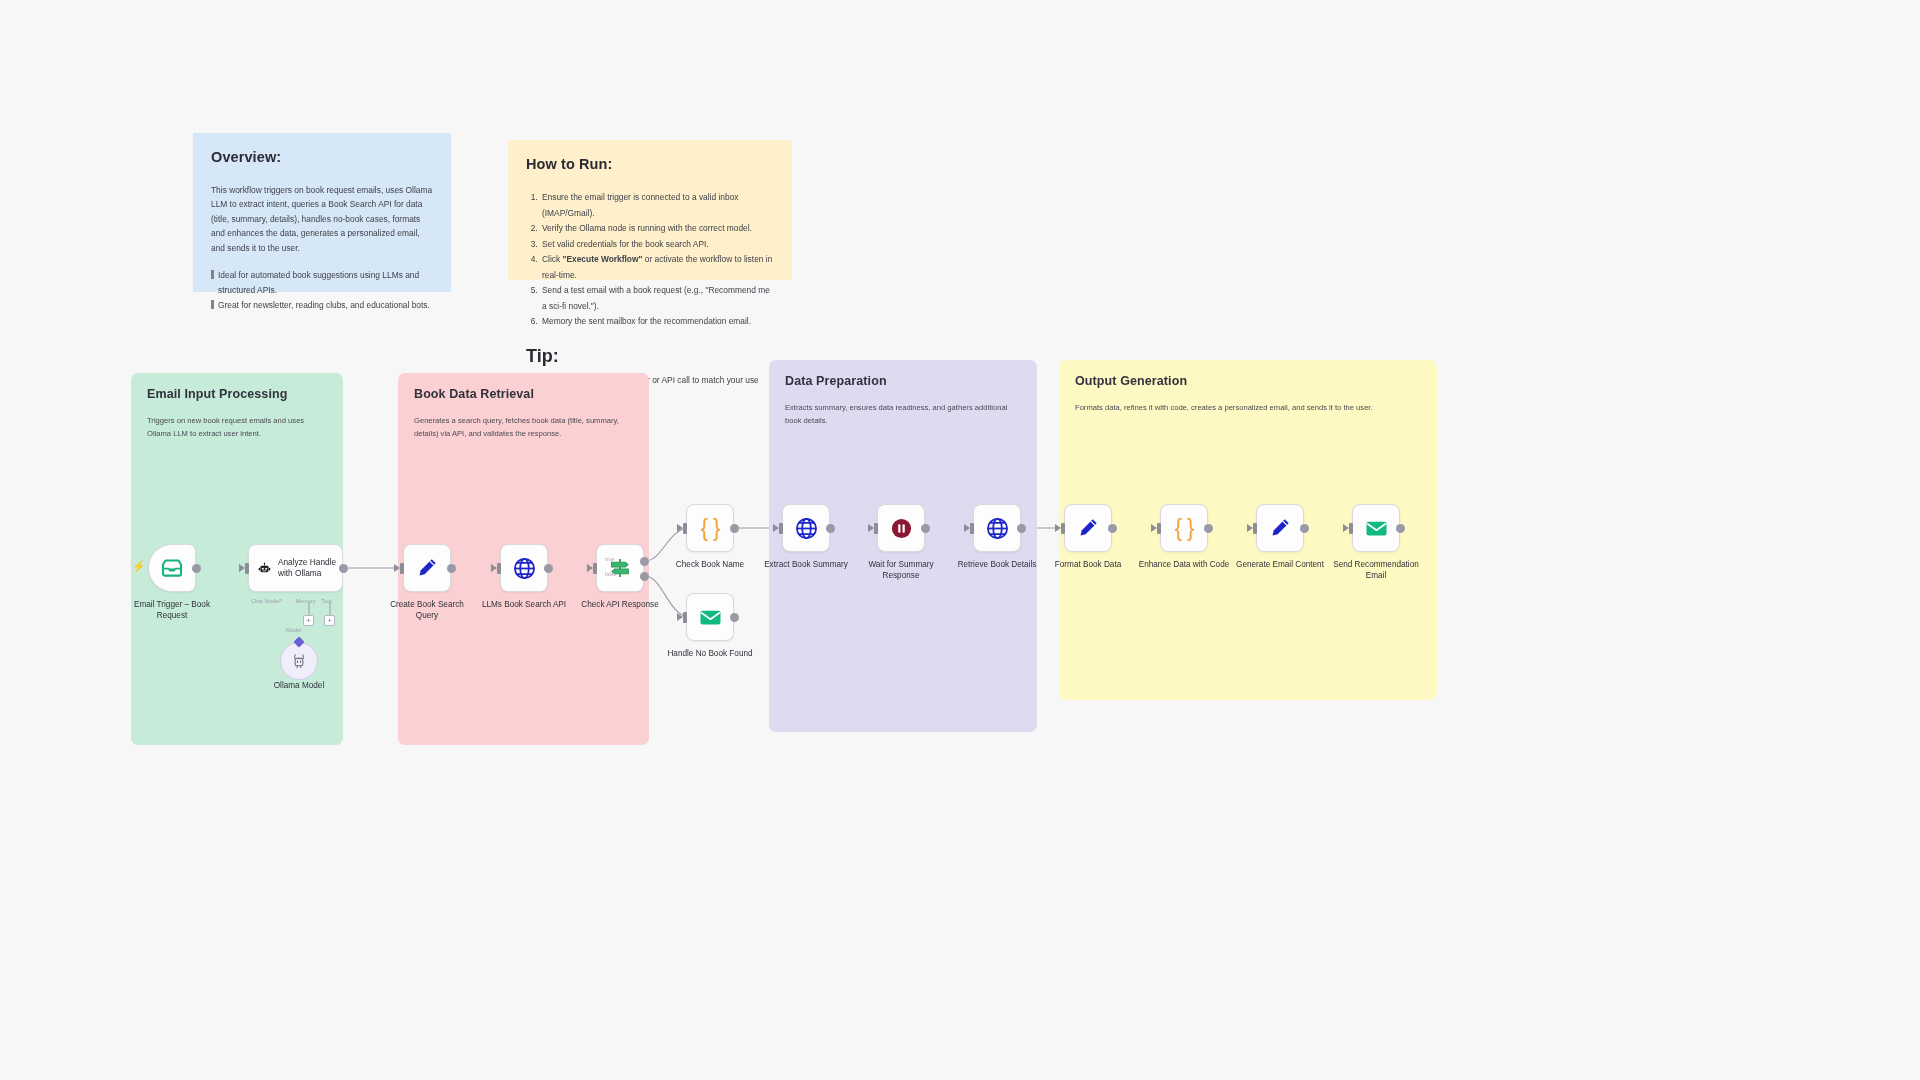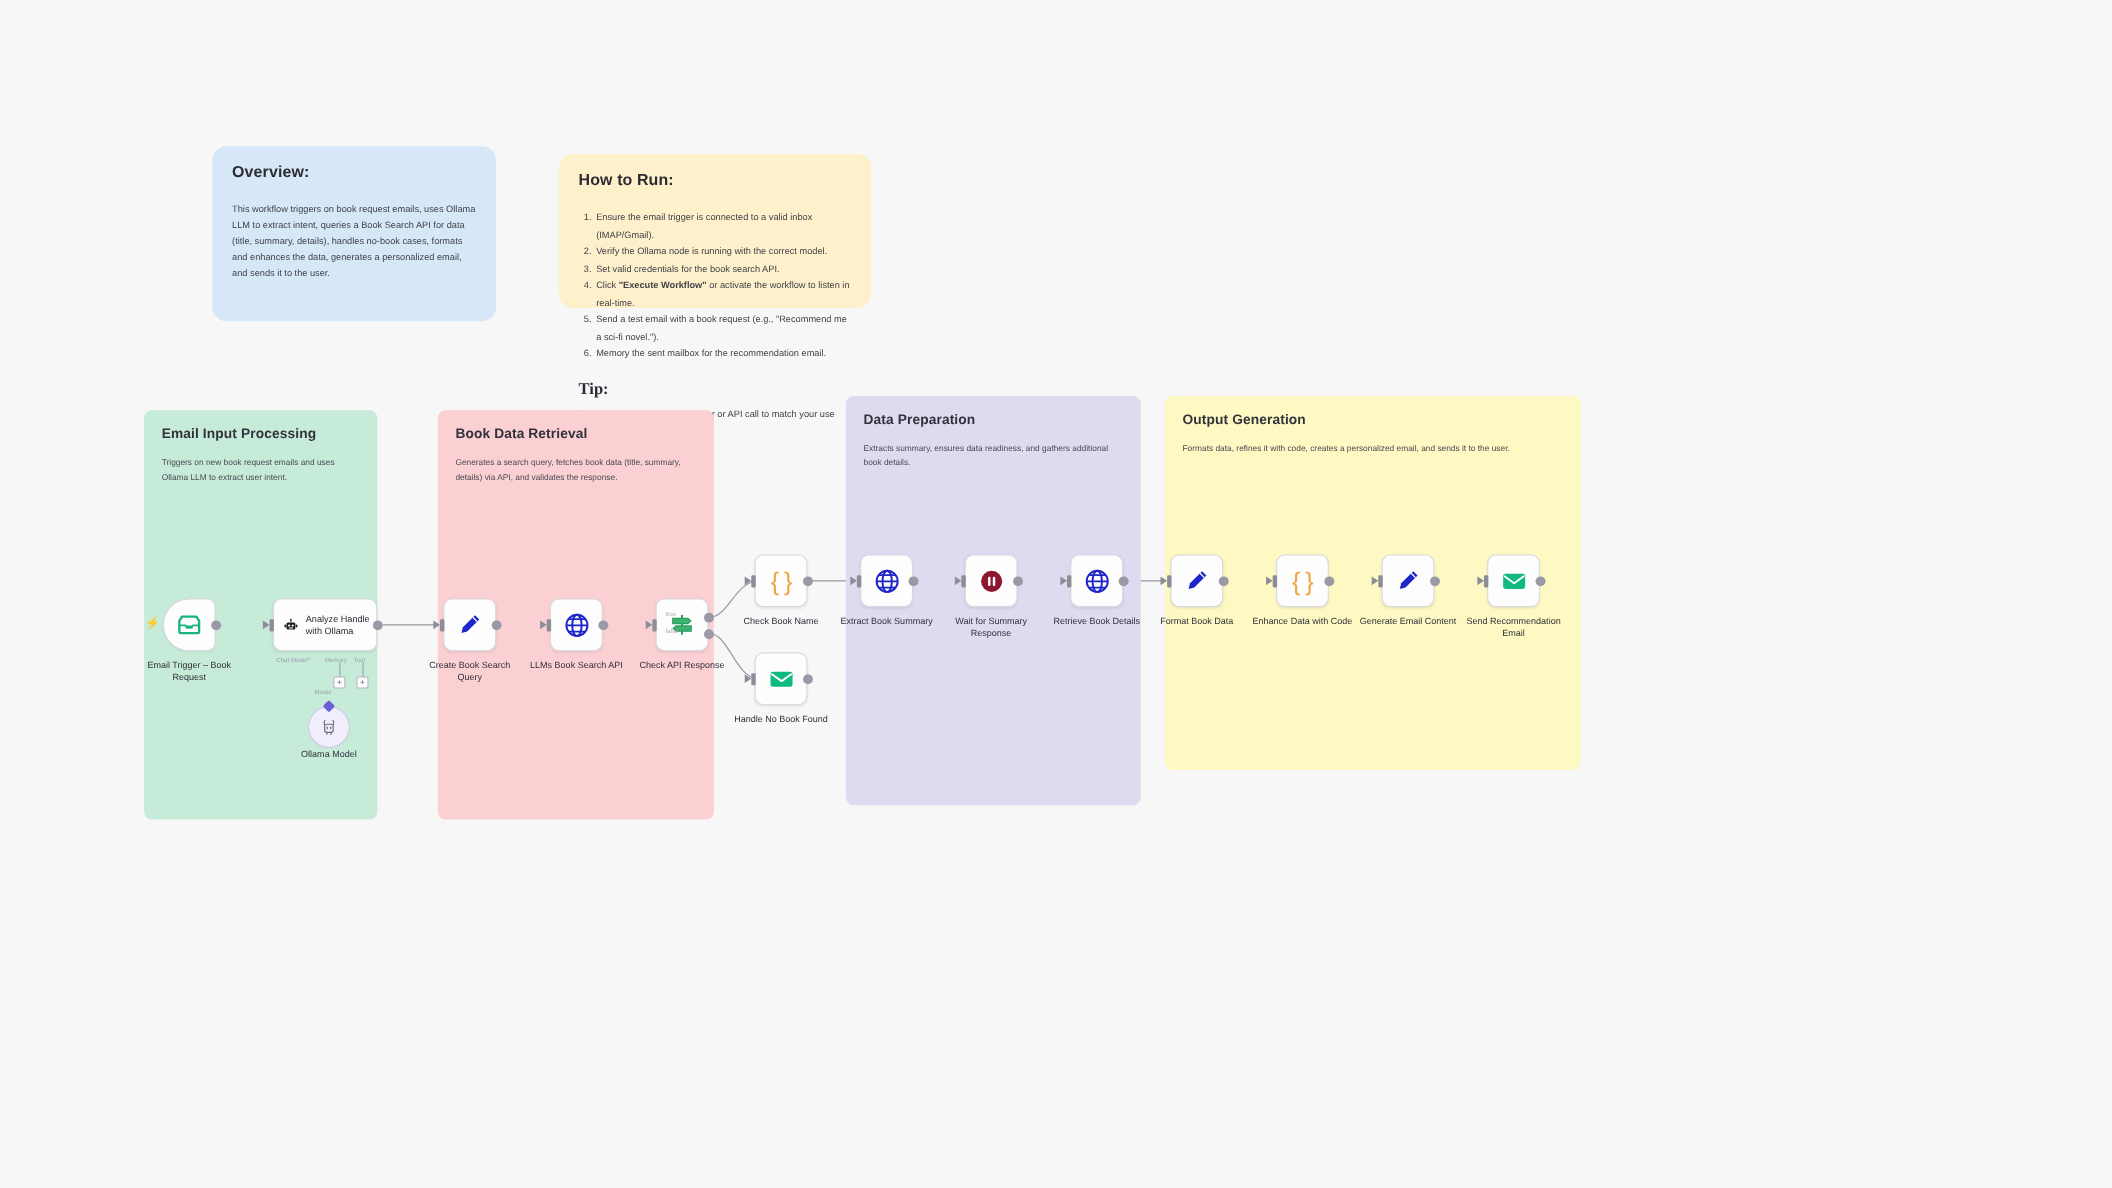--- a/index.html
+++ b/index.html
@@ -5,28 +5,28 @@
   * { box-sizing: border-box; margin: 0; padding: 0; }
   html, body {
     width: 1920px; height: 1080px;
     background: #f7f7f8;
     font-family: "Liberation Sans", sans-serif;
     overflow: hidden;
   }
   #canvas { position: relative; width: 1920px; height: 1080px; }
 
   
-  .note { position: absolute; border-radius: 13px; padding: 16px 18px; }
+  .note { position: absolute; border-radius: 1px; padding: 16px 18px; }
   .note h2 {
     font-size: 14.5px; font-weight: bold; color: #2b2b33;
     margin-bottom: 18px; letter-spacing: .1px;
   }
   .note h3 {
-    font-size: 15px; font-weight: bold; color: #2b2b33;
-    margin-top: 16px; margin-bottom: 6px; font-family: Liberation Serif, serif;
+    font-size: 18px; font-weight: bold; color: #2b2b33;
+    margin-top: 16px; margin-bottom: 6px;
   }
   .note p { font-size: 8.4px; color: #404049; line-height: 1.72; }
   .note ol { font-size: 8.4px; color: #404049; line-height: 1.85; padding-left: 14px; }
   .note ol li { padding-left: 2px; }
   .note .bullets { margin-top: 13px; }
   .note .bullets div {
     font-size: 8.4px; color: #404049; line-height: 1.75;
     display: flex; gap: 4px; align-items: flex-start;
   }
   .tofu {
@@ -165,20 +165,30 @@
     <path class="w" d="M 1206,528 L 1257,528"></path>
 
     <path class="w" d="M 1302,528 L 1353,528"></path>
 
     <path class="dash" d="M 266,594 C 272,618 288,628 298,644"></path>
   </svg>
 
   <div class="note" id="note-overview">
     <h2>Overview:</h2>
     <p>This workflow triggers on book request emails, uses Ollama LLM to extract intent, queries a Book Search API for data (title, summary, details), handles no-book cases, formats and enhances the data, generates a personalized email, and sends it to the user.</p>
+    <div class="bullets">
+      <div>
+          <span class="tofu"></span>
+          <span>Ideal for automated book suggestions using LLMs and structured APIs.</span>
+        </div>
+      <div>
+          <span class="tofu"></span>
+          <span>Great for newsletter, reading clubs, and educational bots.</span>
+        </div>
+    </div>
   </div>
 
   <div class="note" id="note-howto">
     <h2>How to Run:</h2>
     <ol>
       <li>Ensure the email trigger is connected to a valid inbox (IMAP/Gmail).</li>
       <li>Verify the Ollama node is running with the correct model.</li>
       <li>Set valid credentials for the book search API.</li>
       <li>Click <b>"Execute Workflow"</b> or activate the workflow to listen in real-time.</li>
       <li>Send a test email with a book request (e.g., "Recommend me a sci-fi novel.").</li>

